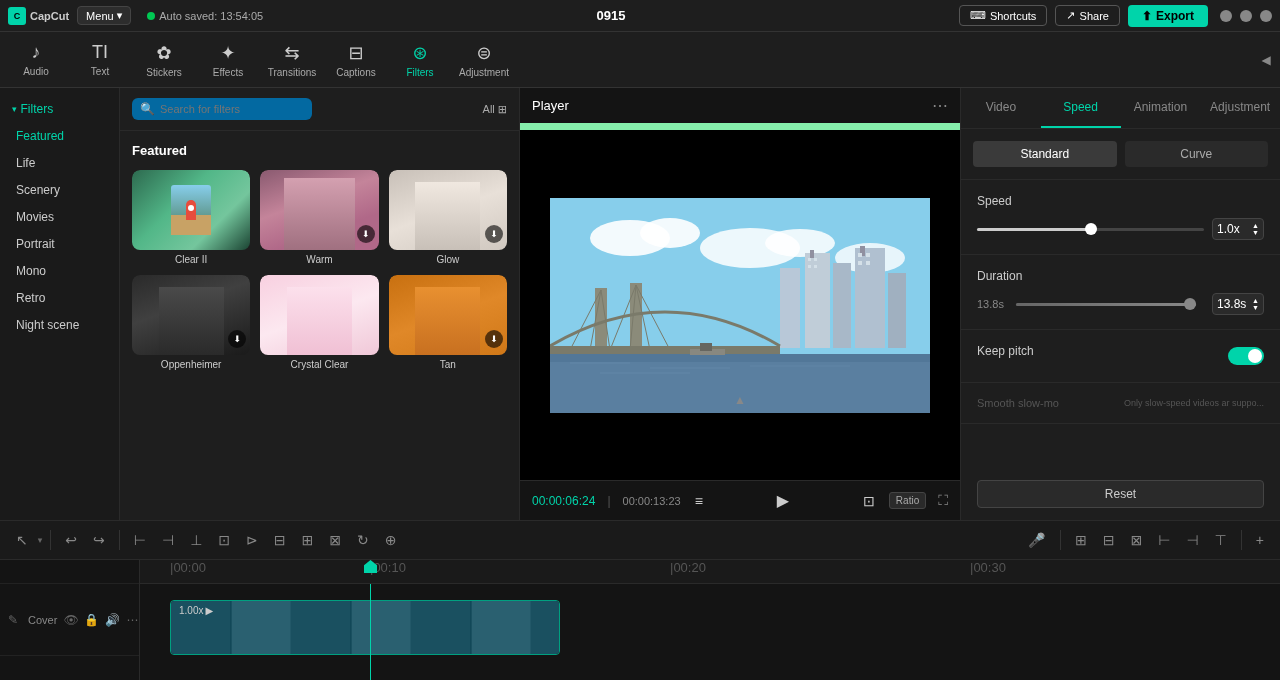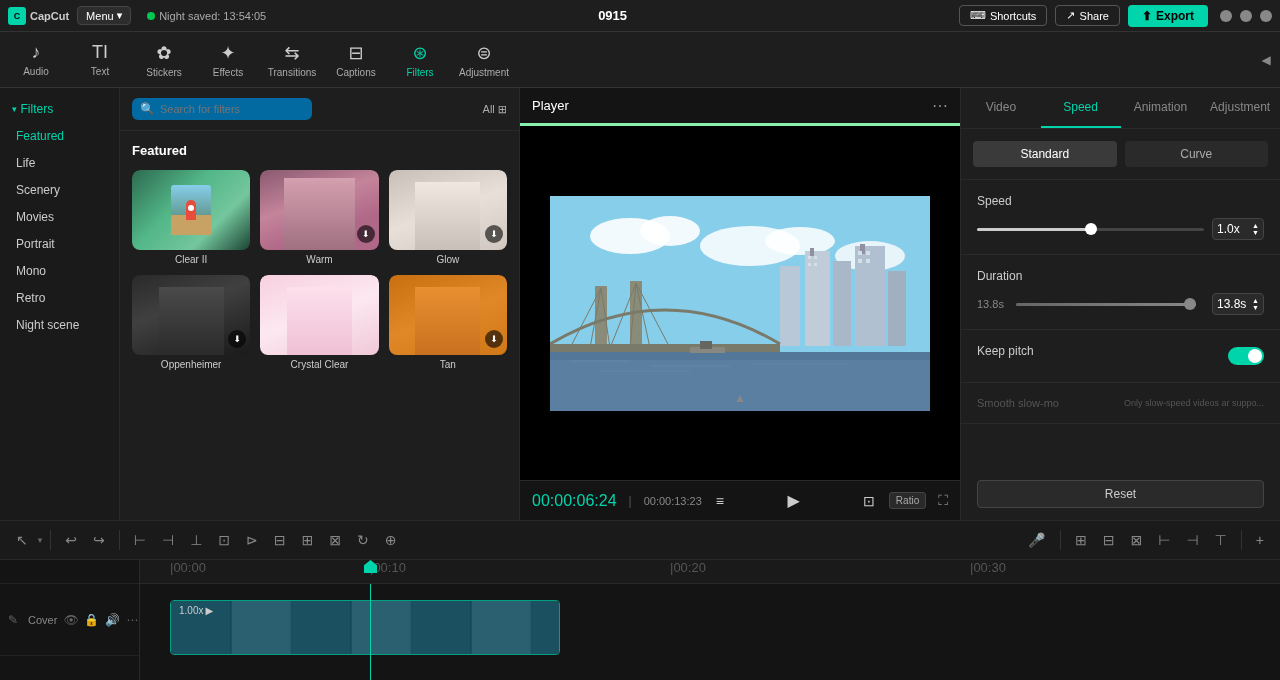--- a/index.html
+++ b/index.html
@@ -53,27 +53,27 @@
     .filter-content { flex: 1; overflow-y: auto; padding: 12px; }
     .filter-section-title { font-size: 13px; font-weight: 600; color: #fff; margin-bottom: 12px; }
     .filter-grid { display: grid; grid-template-columns: repeat(3, 1fr); gap: 10px; }
     .filter-card { position: relative; cursor: pointer; border-radius: 8px; overflow: hidden; }
     .filter-thumb { width: 100%; height: 80px; border-radius: 8px; }
     .filter-name { font-size: 10px; color: #ccc; text-align: center; margin-top: 4px; }
     .download-badge { position: absolute; bottom: 22px; right: 4px; width: 18px; height: 18px; background: rgba(0,0,0,0.6); border-radius: 50%; display: flex; align-items: center; justify-content: center; font-size: 9px; color: #fff; }
 
     
     #player { flex: 1; background: #141414; display: flex; flex-direction: column; }
-    .player-topbar { display: flex; align-items: center; justify-content: space-between; padding: 8px 12px; border-bottom: 3px solid #86efac; }
+    .player-topbar { display: flex; align-items: center; justify-content: space-between; padding: 8px 12px; border-bottom: 7px solid #86efac; }
     .player-title { font-size: 13px; color: #fff; }
     .player-menu { color: #888; font-size: 16px; cursor: pointer; }
     .player-video { flex: 1; background: #000; display: flex; align-items: center; justify-content: center; position: relative; }
     .video-frame { width: 380px; height: 215px; background: #1a1a1a; position: relative; overflow: hidden; }
     .player-controls { padding: 8px 12px; display: flex; align-items: center; gap: 12px; border-top: 1px solid #2a2a2a; }
-    .time-current { color: #00d4aa; font-size: 16px; }
+    .time-current { color: #00d4aa; font-size: 12px; }
     .time-total { color: #888; font-size: 11px; }
     .ctrl-btn { background: transparent; border: none; color: #ccc; cursor: pointer; font-size: 14px; padding: 2px; }
     .ctrl-spacer { flex: 1; }
     .ratio-btn { background: #2a2a2a; border: 1px solid #444; color: #aaa; padding: 2px 6px; border-radius: 3px; font-size: 10px; cursor: pointer; }
     .fullscreen-btn { background: transparent; border: none; color: #888; cursor: pointer; font-size: 14px; }
 
     
     #right-panel { width: 320px; background: #1e1e1e; border-left: 1px solid #2a2a2a; display: flex; flex-direction: column; }
     .right-tabs { display: flex; border-bottom: 1px solid #2a2a2a; }
     .right-tab { flex: 1; text-align: center; padding: 12px 4px; font-size: 12px; color: #888; cursor: pointer; border-bottom: 2px solid transparent; }
@@ -131,21 +131,21 @@
   <div class="capcut-logo">
     <div class="logo-icon">C</div>
     <span style="font-size:11px; color:#ccc;">CapCut</span>
   </div>
   <button class="menu-btn">
     <span>Menu</span>
     <span>▾</span>
   </button>
   <div class="autosave">
     <div class="autosave-dot"></div>
-    <span>Night saved: 13:54:05</span>
+    <span>Auto saved: 13:54:05</span>
   </div>
   <div class="topbar-title">0915</div>
   <div class="topbar-right">
     <button class="shortcuts-btn">
       <span>⌨</span>
       <span>Shortcuts</span>
     </button>
     <button class="share-btn">
       <span>↗</span>
       <span>Share</span>

